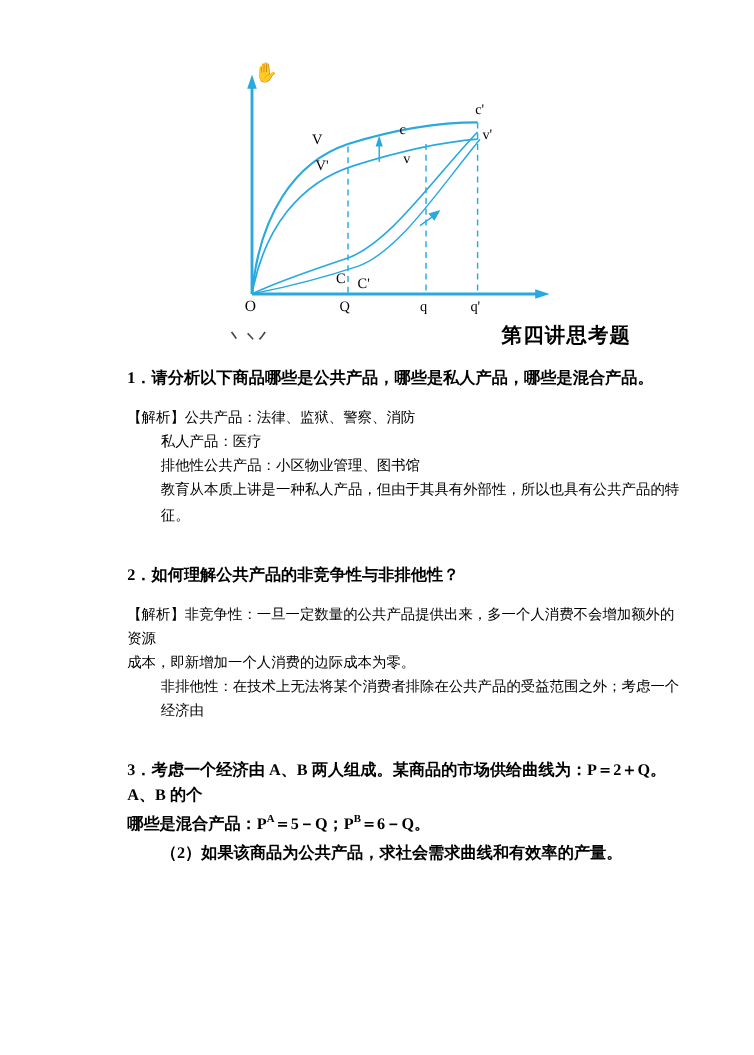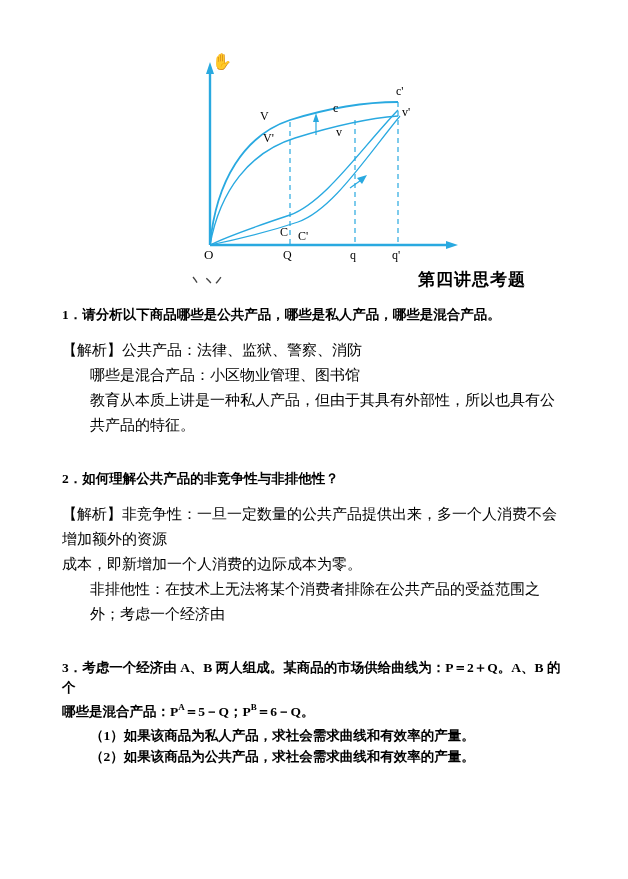--- a/index.html
+++ b/index.html
@@ -63,20 +63,21 @@
 
   .body {
     position: absolute;
     left: 62px;
     top: 305px;
     width: 504px;
   }
 
   .q-block {
     margin-bottom: 14px;
+    margin-left: 44px;
   }
   .q-head {
     font-size: 13.5px;
     font-weight: bold;
     line-height: 1.55;
     margin-bottom: 2px;
   }
   .q-sub {
     font-size: 13.5px;
     font-weight: bold;
@@ -86,21 +87,21 @@
     font-size: 13.5px;
     font-weight: bold;
     line-height: 1.6;
     margin-top: 1px;
   }
   .q-items span {
     margin-right: 16px;
     white-space: nowrap;
   }
   .ans-line {
-    font-size: 15px;
+    font-size: 12px;
     line-height: 1.68;
   }
   .indent1 { text-indent: 0; padding-left: 28px; }
   .indent-first { padding-left: 0; }
   .gap-lg { height: 16px; }
   .gap-md { height: 10px; }
   sup { font-size: 9px; vertical-align: super; }
 </style>
 </head>
 <body>
@@ -152,37 +153,37 @@
   </div>
 
   <div class="doc-title">第四讲思考题</div>
 
   <div class="body">
 
     <div class="q-block">
       <div class="q-head">1．请分析以下商品哪些是公共产品，哪些是私人产品，哪些是混合产品。</div>
       <div class="gap-md"></div>
       <div class="ans-line indent-first">【解析】公共产品：法律、监狱、警察、消防</div>
-      <div class="ans-line indent1">哪些是混合产品：小区物业管理、图书馆</div>
+      <div class="ans-line indent1">私人产品：医疗</div>
+      <div class="ans-line indent1">排他性公共产品：小区物业管理、图书馆</div>
       <div class="ans-line indent1">教育从本质上讲是一种私人产品，但由于其具有外部性，所以也具有公共产品的特征。</div>
     </div>
 
     <div class="gap-lg"></div>
 
     <div class="q-block">
       <div class="q-head">2．如何理解公共产品的非竞争性与非排他性？</div>
       <div class="gap-md"></div>
       <div class="ans-line indent-first">【解析】非竞争性：一旦一定数量的公共产品提供出来，多一个人消费不会增加额外的资源</div>
       <div class="ans-line">成本，即新增加一个人消费的边际成本为零。</div>
       <div class="ans-line indent1">非排他性：在技术上无法将某个消费者排除在公共产品的受益范围之外；考虑一个经济由</div>
     </div>
 
     <div class="gap-lg"></div>
 
     <div class="q-block">
       <div class="q-head">3．考虑一个经济由 A、B 两人组成。某商品的市场供给曲线为：P＝2＋Q。A、B 的个</div>
       <div class="q-head"><span>哪些是混合产品：P</span><sup>A</sup><span>＝5－Q；P</span><sup>B</sup><span>＝6－Q。</span></div>
-      <div class="q-sub indent1">（1）如果该商品为私人产品，求社会需求曲线和有效率的产量。</div>
       <div class="q-sub indent1">（2）如果该商品为公共产品，求社会需求曲线和有效率的产量。</div>
     </div>
 
   </div>
 </div>
 
 </body></html>

